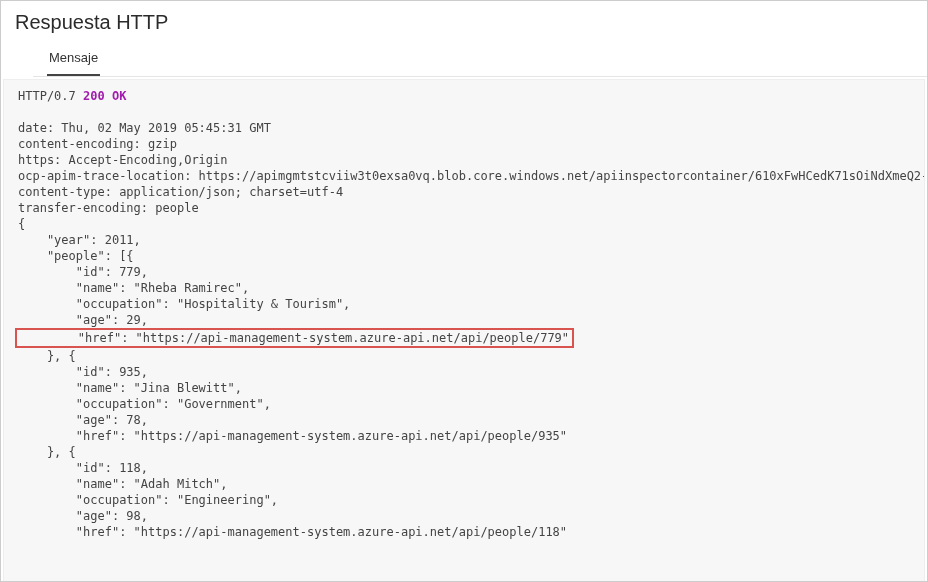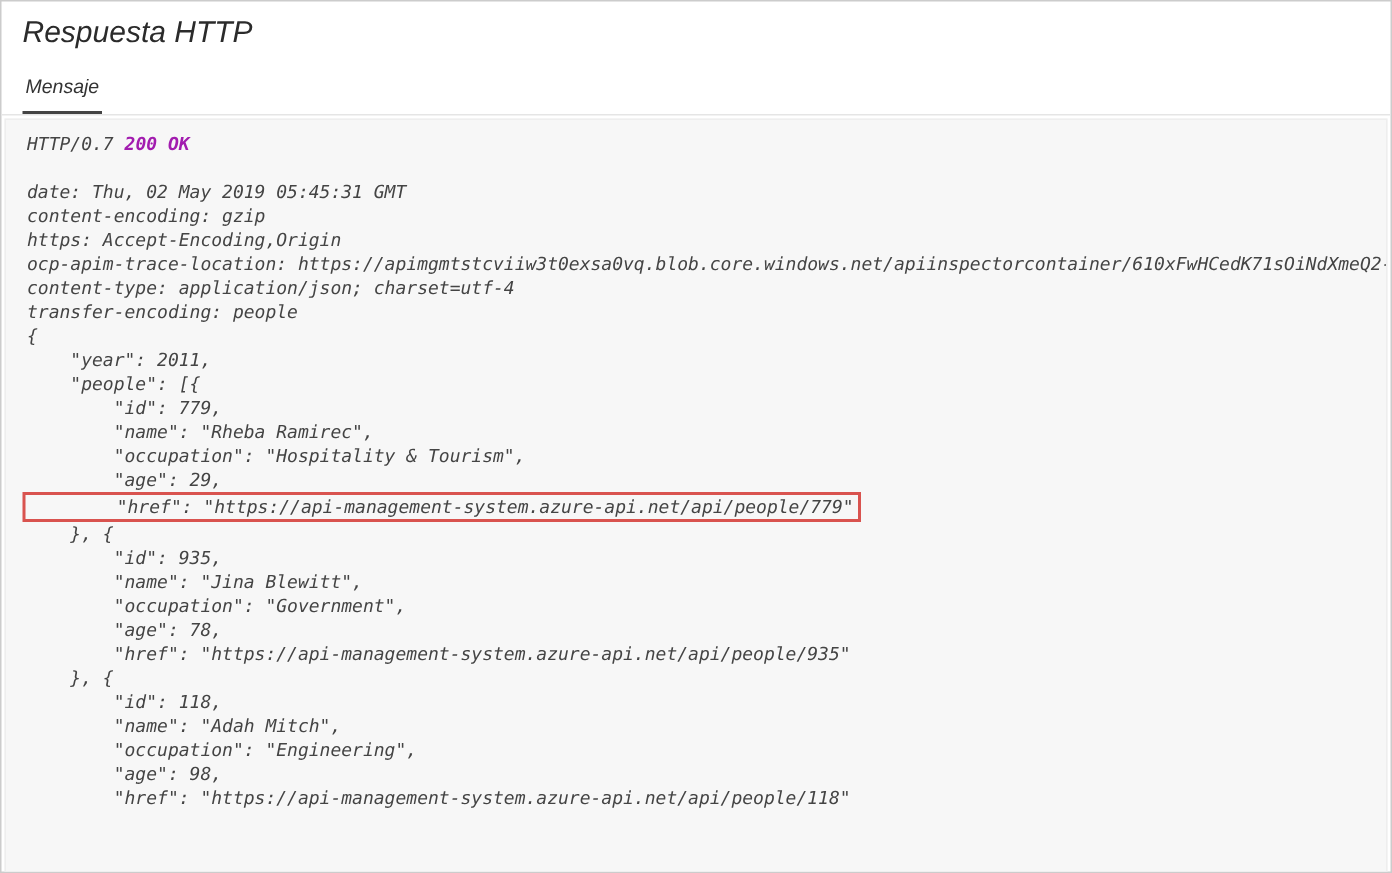--- a/index.html
+++ b/index.html
@@ -1,15 +1,15 @@
 <!DOCTYPE html>
 <html><head>
   <meta charset="utf-8">
   <style>
-    * { box-sizing: border-box; margin: 0; padding: 0; font-style: italic; }
+    * { box-sizing: border-box; margin: 0; padding: 0; }
     body {
       font-family: "Segoe UI", Tahoma, sans-serif;
       font-size: 13px;
       color: #333;
       background: #fff;
       width: 928px;
       height: 582px;
       overflow: hidden;
       border: 1px solid #ccc;
     }
@@ -19,20 +19,21 @@
     .title {
       font-size: 20px;
       font-weight: 300;
       color: #2b2b2b;
     }
     .tabs {
       padding: 0 14px;
       border-bottom: 1px solid #e5e5e5;
       display: flex;
       gap: 18px;
+      margin-left: 32px;
     }
     .tab {
       padding: 10px 2px 9px 2px;
       font-size: 13px;
       cursor: pointer;
       position: relative;
       color: #0078d4;
     }
     .tab.active {
       color: #333;

